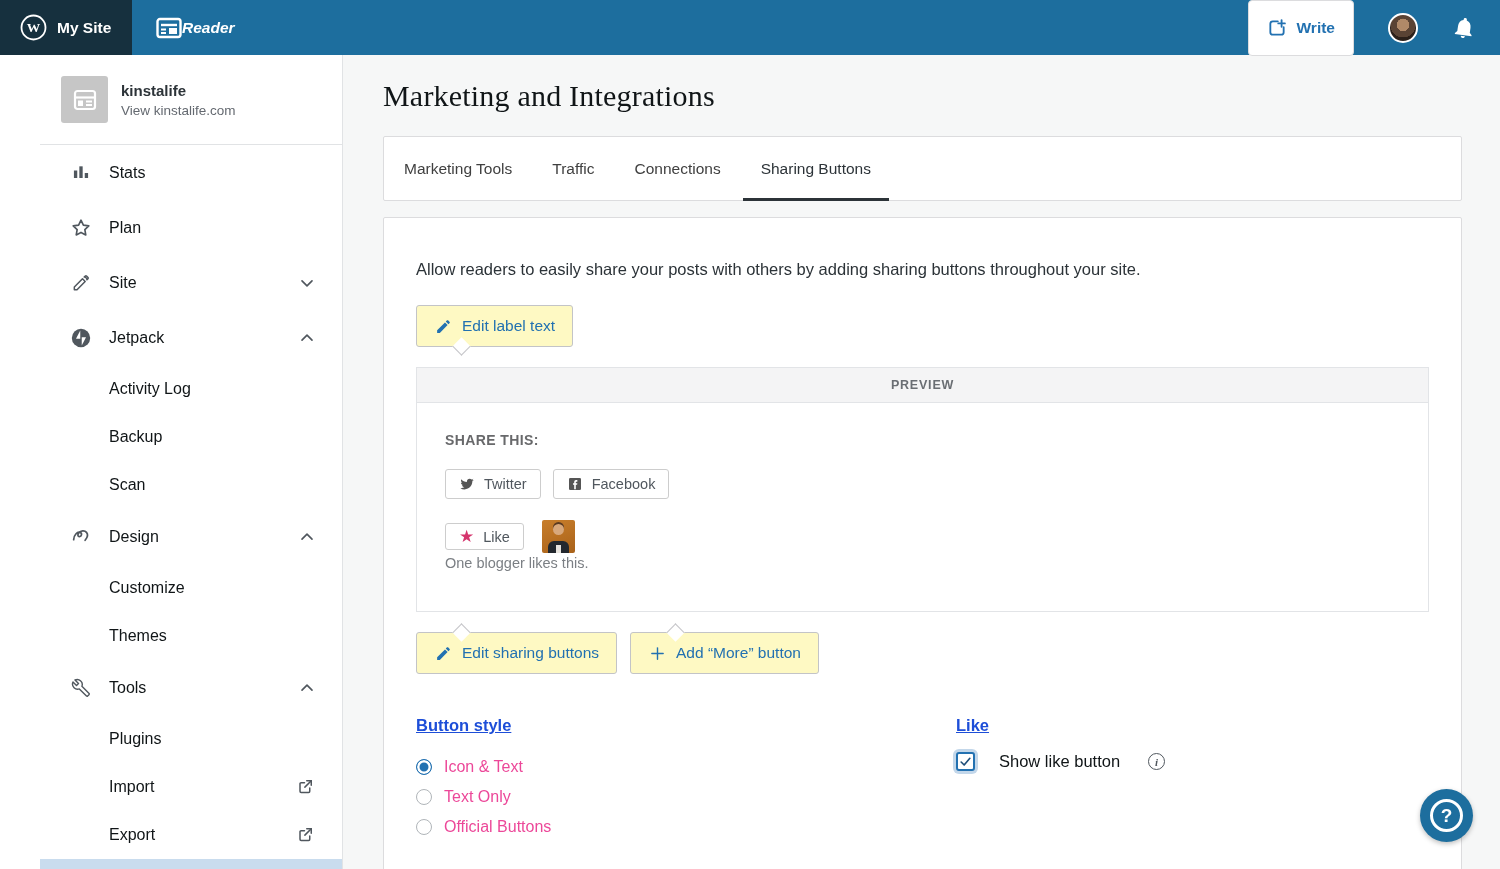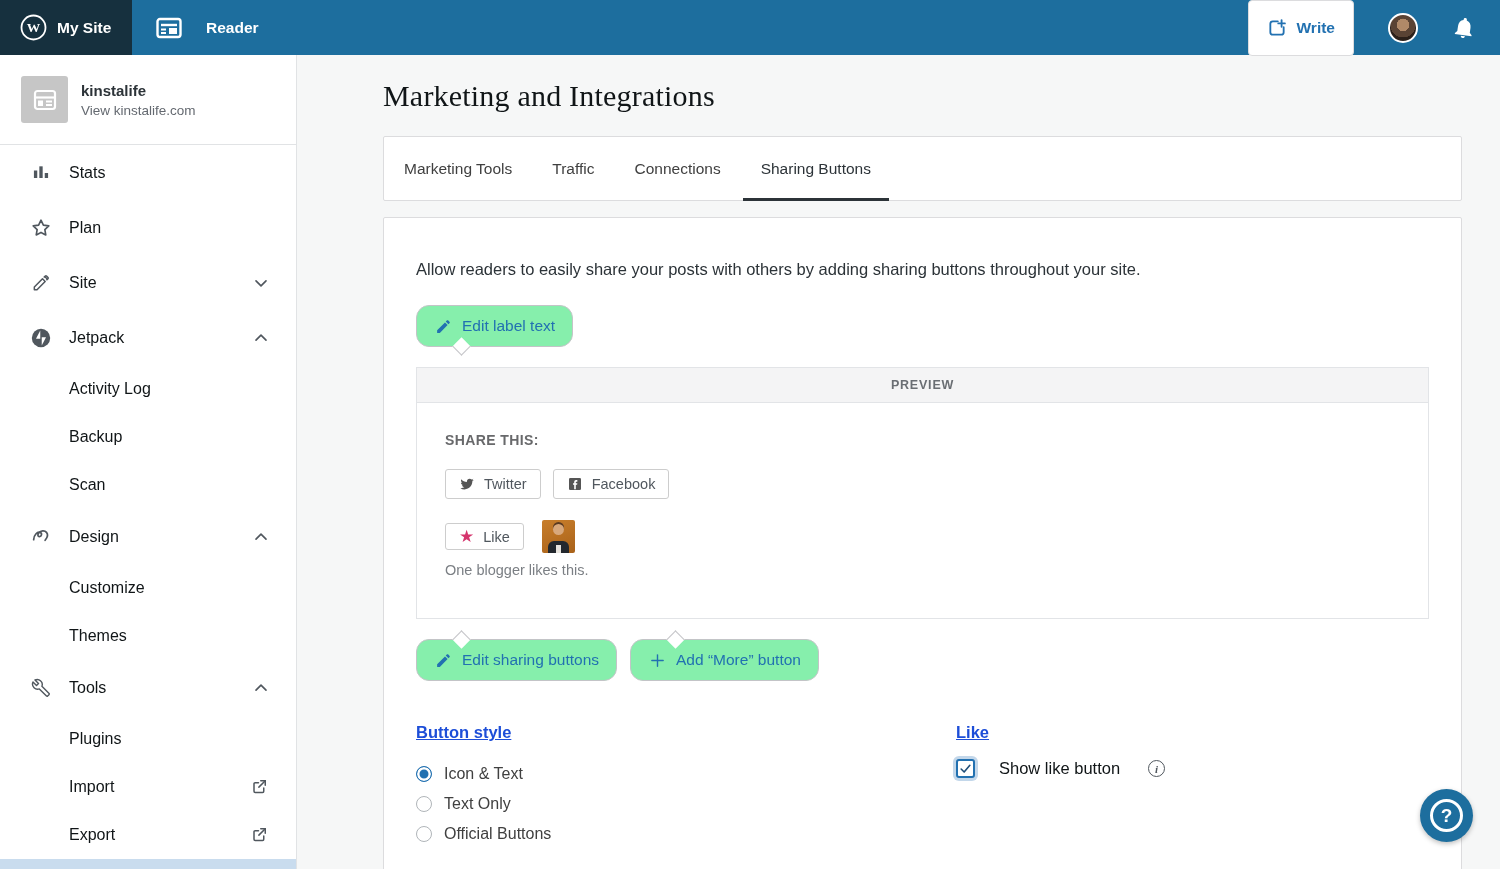--- a/index.html
+++ b/index.html
@@ -3,28 +3,28 @@
 <meta charset="utf-8">
 <style>
   * { margin:0; padding:0; box-sizing:border-box; }
   html,body { width:1500px; height:869px; overflow:hidden; }
   body { font-family:"Liberation Sans", sans-serif; background:#f6f7f7; color:#2c3338; }
 
   
   .masthead { position:fixed; top:0; left:0; width:1500px; height:55px; background:#1d6e9e; display:flex; align-items:stretch; z-index:50; }
   .mh-mysite { width:132px; background:#16303e; display:flex; align-items:center; gap:10px; padding-left:20px; cursor:pointer; }
   .mh-mysite span.lbl, .mh-reader span.lbl { color:#fff; font-size:15.5px; font-weight:600; }
-  .mh-reader { display:flex; align-items:center; gap:24px; padding-left:24px; cursor:pointer; }
+  .mh-reader { display:flex; align-items:center; gap:0; padding-left:24px; cursor:pointer;font-style:italic; }
   .mh-right { margin-left:auto; display:flex; align-items:center; gap:34px; padding-right:24px; }
   .write-btn { display:flex; align-items:center; gap:10px; background:#fff; color:#2271b1; border:1px solid #dcdcde; border-radius:4px; height:56px; padding:0 18px; font-size:15.5px; font-weight:600; cursor:pointer; }
   .avatar-top { width:30px; height:30px; border-radius:50%; border:2px solid #fff; background:radial-gradient(circle at 50% 38%, #b08968 0 30%, #5a4334 31% 60%, #2c2019 61%); cursor:pointer; }
   .bell { width:24px; height:24px; cursor:pointer; }
 
   
-  .sidebar { position:fixed; top:55px; left:0; width:297px; height:814px; background:#fff; border-right:1px solid #e1e3e5; z-index:40; }
+  .sidebar { position:fixed; top:55px; left:0; width:343px; height:814px; background:#fff; border-right:1px solid #e1e3e5; z-index:40;padding-left:40px; }
   .site-card { display:flex; align-items:center; gap:13px; padding:21px 16px 21px 21px; border-bottom:1px solid #e1e3e5; cursor:pointer; }
   .site-thumb { width:47px; height:47px; background:#c6c6c6; border-radius:3px; display:flex; align-items:center; justify-content:center; flex:0 0 auto; }
   .site-name { font-size:15px; font-weight:600; color:#2c3338; margin-bottom:4px; }
   .site-link { font-size:13.5px; color:#646970; }
   .nav-item { display:flex; align-items:center; height:55px; padding:0 25px 0 30px; gap:17px; cursor:pointer; }
   .nav-item .lbl { font-size:16px; color:#101517; }
   .nav-item .nicon { width:22px; height:22px; flex:0 0 auto; display:flex; align-items:center; justify-content:center; }
   .nav-item .chev, .subitem .ext { margin-left:auto; width:20px; height:20px; }
   .subitem { display:flex; align-items:center; height:48px; padding:0 25px 0 69px; cursor:pointer; }
   .subitem .lbl { font-size:16px; color:#101517; }
@@ -34,51 +34,51 @@
   .main { position:absolute; top:55px; left:343px; width:1157px; height:814px; padding:24px 38px 0 40px; }
   .page-title { font-family:"Liberation Serif", serif; font-size:30px; font-weight:500; color:#101517; letter-spacing:.2px; }
   .tabs-card { margin-top:23px; background:#fff; border:1px solid #dcdcde; border-radius:2px; height:65px; display:flex; align-items:stretch; padding:0 20px; }
   .tab { display:flex; align-items:center; margin-right:40px; font-size:15.5px; color:#404040; position:relative; cursor:pointer; }
   .tab.active { color:#2c3338; cursor:default; }
   .tab.active::after { content:""; position:absolute; left:-18px; right:-18px; bottom:-1px; height:3px; background:#2c3338; }
 
   .content-card { margin-top:16px; background:#fff; border:1px solid #dcdcde; border-radius:2px; height:700px; padding:42px 32px 0 32px; }
   .desc { font-size:16.5px; color:#2c3338; }
 
-  .popover-btn { position:relative; display:inline-flex; align-items:center; gap:10px; background:#86efac; border:1px solid #c3c4c7; border-radius:13px; padding:11px 17px; font-size:15.5px; color:#2271b1; cursor:pointer; font-family:inherit; }
+  .popover-btn { position:relative; display:inline-flex; align-items:center; gap:10px; background:#fef9c3; border:1px solid #c3c4c7; border-radius:3px; padding:11px 17px; font-size:15.5px; color:#2271b1; cursor:pointer; font-family:inherit; }
   .popover-btn .bicon { width:18px; height:18px; display:flex; align-items:center; justify-content:center; }
   .notch-b::after { content:""; position:absolute; left:38px; bottom:-7px; width:12px; height:12px; background:#fff; border-right:1px solid #c3c4c7; border-bottom:1px solid #c3c4c7; transform:rotate(45deg); }
   .notch-t::before { content:""; position:absolute; left:38px; top:-7px; width:12px; height:12px; background:#fff; border-left:1px solid #c3c4c7; border-top:1px solid #c3c4c7; transform:rotate(45deg); }
   .edit-label-wrap { margin-top:26px; }
 
   .preview { margin-top:20px; border:1px solid #e2e4e7; }
   .preview-header { background:#f4f4f5; border-bottom:1px solid #e2e4e7; text-align:center; padding:10px 0; font-size:12.5px; font-weight:700; letter-spacing:.8px; color:#6a6e73; }
   .preview-body { background:#fff; padding:29px 28px 40px 28px; }
   .share-this { font-size:14px; font-weight:700; letter-spacing:.4px; color:#68696b; }
   .share-row { margin-top:21px; display:flex; gap:12px; }
   .share-btn { display:inline-flex; align-items:center; gap:9px; background:#fff; border:1px solid #cdcdcd; border-radius:3px; padding:6px 13px; font-size:14.5px; color:#50575e; cursor:pointer; font-family:inherit; }
   .like-row { margin-top:21px; display:flex; align-items:center; gap:18px; }
   .like-btn { display:inline-flex; align-items:center; gap:9px; background:#fff; border:1px solid #cdcdcd; border-radius:3px; padding:4px 13px; font-size:14.5px; color:#50575e; cursor:pointer; font-family:inherit; }
   .like-star { color:#d5356d; font-size:17px; line-height:1; }
   .liker-avatar { width:33px; height:33px; border-radius:2px; position:relative; overflow:hidden; background:linear-gradient(160deg,#c87e2b 0%,#a9621a 100%); }
   .liker-avatar .head { position:absolute; top:4px; left:11px; width:11px; height:11px; border-radius:50%; background:#d8a87c; box-shadow:0 -2px 0 0 #5a3a22; }
   .liker-avatar .body { position:absolute; bottom:-4px; left:6px; width:21px; height:16px; border-radius:6px 6px 0 0; background:#23282e; }
   .liker-avatar .shirt { position:absolute; bottom:-2px; left:14px; width:5px; height:10px; background:#e8e4de; }
-  .liker-caption { margin-top:9px; font-size:14.5px; color:#7b7f84; }
+  .liker-caption { margin-top:2px; font-size:14.5px; color:#7b7f84; }
 
   .action-row { margin-top:20px; display:flex; gap:13px; }
 
   .options-row { margin-top:42px; display:flex; }
   .col-left { width:540px; }
   .opt-heading { font-size:16.5px; font-weight:700; color:#1d4ed8;text-decoration:underline; }
   .radio-list { margin-top:17px; }
   .radio-row { display:flex; align-items:center; gap:12px; height:30px; cursor:pointer; }
   .radio { width:16px; height:16px; border-radius:50%; border:1px solid #b0b5b9; background:#fff; flex:0 0 auto; }
   .radio.checked { background:#2271b1; border-color:#2271b1; box-shadow:inset 0 0 0 2.5px #fff; }
-  .radio-row .lbl { font-size:16px; color:#404040; }
+  .radio-row .lbl { font-size:16px; color:#ec4899; }
   .check-row { margin-top:17px; display:flex; align-items:center; gap:24px; }
   .checkbox { width:19px; height:19px; border:2px solid #2271b1; border-radius:3px; background:#fff; box-shadow:0 0 0 3px #c3d7ea; display:flex; align-items:center; justify-content:center; cursor:pointer; flex:0 0 auto; }
   .check-row .lbl { font-size:16.5px; color:#101517; }
   .info-ic { width:17px; height:17px; border:1.5px solid #50575e; border-radius:50%; display:flex; align-items:center; justify-content:center; font-size:11px; font-weight:700; color:#50575e; margin-left:4px; font-family:"Liberation Serif", serif; font-style:italic; cursor:pointer; }
 
   .help-btn { position:fixed; right:27px; bottom:27px; width:53px; height:53px; border-radius:50%; background:#1d6e9e; border:none; display:flex; align-items:center; justify-content:center; box-shadow:0 2px 5px rgba(0,0,0,.25); cursor:pointer; z-index:60; }
   .help-ring { width:33px; height:33px; border:3.5px solid #fff; border-radius:50%; display:flex; align-items:center; justify-content:center; color:#fff; font-size:19px; font-weight:700; }
 </style>
 </head>
 <body>

